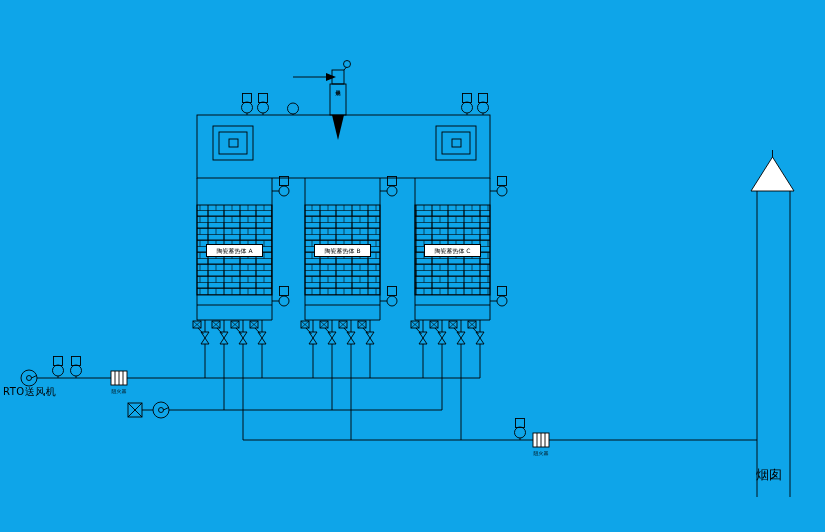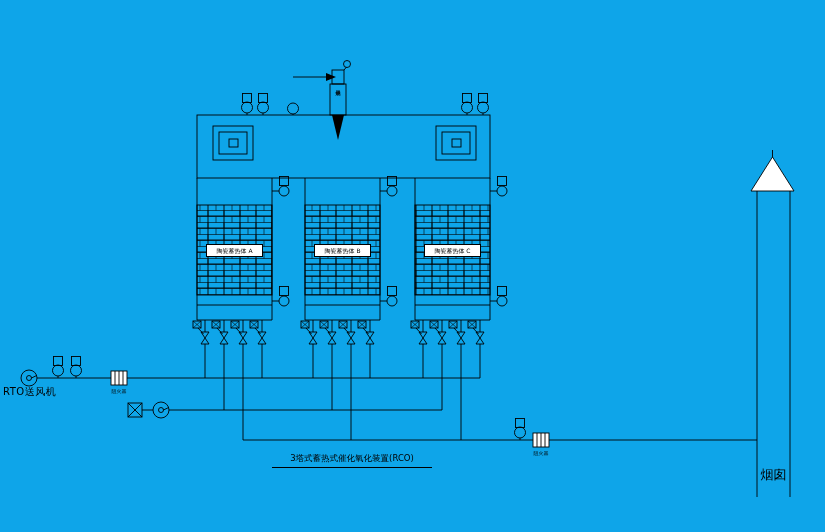--- a/index.html
+++ b/index.html
@@ -19,21 +19,21 @@
   .fan-label { left:3px; top:385px; width:66px; font-size:10px; letter-spacing:0.5px; }
   .bed-label {
     border:1px solid #000; background:#fff; text-align:center;
     font-size:6px; line-height:11px; height:13px; width:57px;
     box-sizing:border-box; top:244px;
   }
   .bed-a { left:206px; } .bed-b { left:314px; } .bed-c { left:424px; }
   .arrestor-label { width:32px; text-align:center; font-size:5px; }
   .arrestor-1 { left:103px; top:388px; }
   .arrestor-2 { left:525px; top:450px; }
-  .chimney-label { left:756px; top:466px; width:35px; text-align:center; font-size:13px; }
+  .chimney-label { left:756px; top:466px; width:35px; text-align:left; font-size:13px; }
   .burner-label {
     left:332px; top:86px; width:12px; height:27px; font-size:5px;
     writing-mode:vertical-rl; text-orientation:upright; line-height:12px;
   }
   .drawing-title {
     left:272px; top:453px; width:160px; text-align:center; font-size:8.5px;
     border-bottom:1px solid #000; padding-bottom:2px;
   }
 </style>
 </head>
@@ -202,15 +202,14 @@
 </svg>
 
 <div class="label fan-label">RTO送风机</div>
 <div class="label bed-label bed-a">陶瓷蓄热体 A</div>
 <div class="label bed-label bed-b">陶瓷蓄热体 B</div>
 <div class="label bed-label bed-c">陶瓷蓄热体 C</div>
 <div class="label burner-label">燃烧器</div>
 <div class="label arrestor-label arrestor-1">阻火器</div>
 <div class="label arrestor-label arrestor-2">阻火器</div>
 <div class="label chimney-label">烟囱</div>
-<div class="label drawing-title">3塔式蓄热式催化氧化装置(RCO)</div>
 
 </div>
 
 </body></html>

